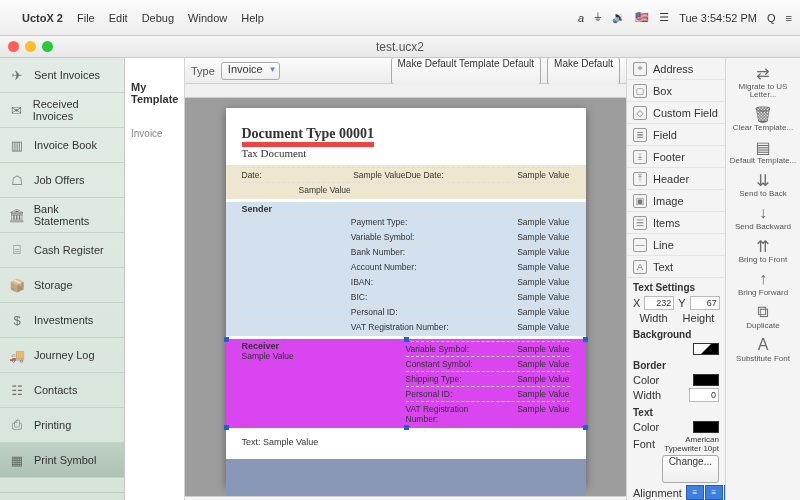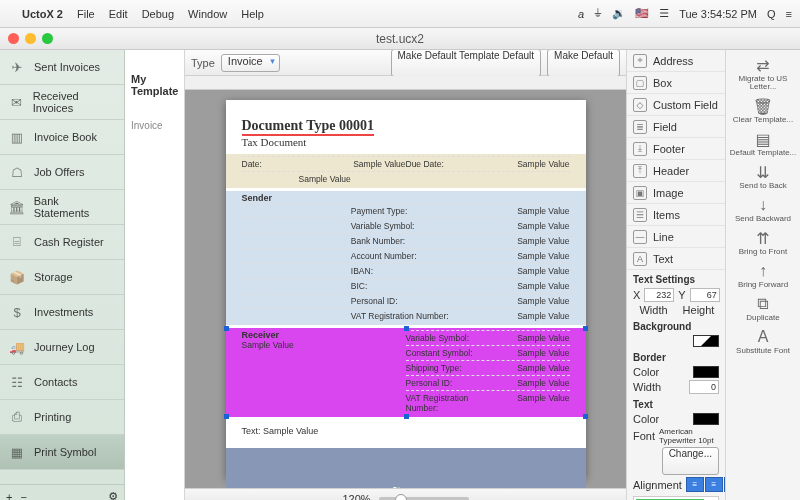--- a/index.html
+++ b/index.html
@@ -1,17 +1,17 @@
 <!DOCTYPE html>
 <html><head>
 <meta charset="utf-8">
 <style>
 *{box-sizing:border-box;margin:0;padding:0;font-family:-apple-system,"Helvetica Neue",Arial,sans-serif;font-size:11px;color:#333}
 body{background:#ececec;overflow:hidden}
-.menubar{height:28px;background:linear-gradient(#fbfbfb,#eee);display:flex;align-items:center;padding:0 8px;gap:14px;border-bottom:1px solid #ccc;font-size:12px}
+.menubar{height:36px;background:linear-gradient(#fbfbfb,#eee);display:flex;align-items:center;padding:0 8px;gap:14px;border-bottom:1px solid #ccc;font-size:12px}
 .menubar .apple{font-size:13px}
 .menubar .spacer{flex:1}
 .menubar .right{display:flex;gap:10px;align-items:center;font-size:11px}
 .titlebar{height:22px;background:linear-gradient(#f7f7f7,#e7e7e7);display:flex;align-items:center;border-bottom:1px solid #c9c9c9;position:relative}
 .tldots{display:flex;gap:6px;padding-left:8px}
 .dot{width:11px;height:11px;border-radius:50%}
 .dot.r{background:#ff5f57}.dot.y{background:#febc2e}.dot.g{background:#28c840}
 .titlebar .fname{position:absolute;left:50%;transform:translateX(-50%);font-size:12px;color:#555}
 .app{display:flex;height:calc(500px - 42px)}
 .sidebar{width:125px;background:linear-gradient(#e2ece4,#d6e4da);border-right:1px solid #bfcac2;display:flex;flex-direction:column}
@@ -26,21 +26,21 @@
 .toolbar{height:26px;background:linear-gradient(#fcfcfc,#ececec);border-bottom:1px solid #cfcfcf;display:flex;align-items:center;padding:0 6px;gap:6px}
 .toolbar .lbl{color:#555}
 .sel{height:18px;border:1px solid #aaa;border-radius:3px;background:linear-gradient(#fff,#eee);padding:0 16px 0 6px;position:relative;font-size:11px}
 .sel::after{content:"▾";position:absolute;right:4px;top:1px;color:#4a88d8;font-size:9px}
 .btn{height:28px;border:1px solid #aaa;border-radius:3px;background:linear-gradient(#fff,#eee);padding:0 6px;font-size:10px;cursor:pointer}
 .tbsp{flex:1}
 .canvas{flex:1;overflow:hidden;background:#9d9d9d;display:flex;justify-content:center;padding:10px 0}
 .ruler{height:14px;background:#f0f0f0;border-bottom:1px solid #ccc}
 .page{width:360px;background:#fff;box-shadow:0 2px 8px rgba(0,0,0,.4);padding:18px 0 0;font-size:9px}
 .page .inner{padding:0 16px}
-.doc-title{font:700 14px Georgia,serif;border-bottom:2px solid #ef4444;display:inline-block}
+.doc-title{font:700 14px Georgia,serif;border-bottom:5px solid #ef4444;display:inline-block}
 .doc-sub{font:11px Georgia,serif;margin-bottom:6px}
 .fld-row{display:flex;border-top:1px dashed #ddd;padding:2px 0}
 .fld-row>span{flex:1;font-size:8.5px}
 .fld-row .l{color:#333}
 .fld-row .v{text-align:right;color:#333}
 .band{margin:3px -16px;padding:2px 16px}
 .band.y{background:#eee7cf}
 .band.b{background:#d3e0ed}
 .band.p{background:#d946ef;position:relative}
 .band .bt{font-weight:700;font-size:9px}
@@ -351,21 +351,21 @@
         <span style="flex:1">Width</span>
         <input type="text" value="0" style="">
       </div>
     <div class="insp-h">Text</div>
     <div class="insp-row">
         <span style="flex:1">Color</span>
         <div class="sw2"></div>
       </div>
     <div class="insp-row">
         <span>Font</span>
-        <span style="flex:1;font-size:8px">American Typewriter 10pt</span>
+        <span style="flex:1;text-align:right;font-size:8px">American Typewriter 10pt</span>
       </div>
     <div class="insp-row">
         <span style="flex:1"></span>
         <div class="btn">Change...</div>
       </div>
     <div class="insp-row">
         <span>Alignment</span>
       <div class="alignbtns">
         <span>≡</span>
         <span>≡</span>

